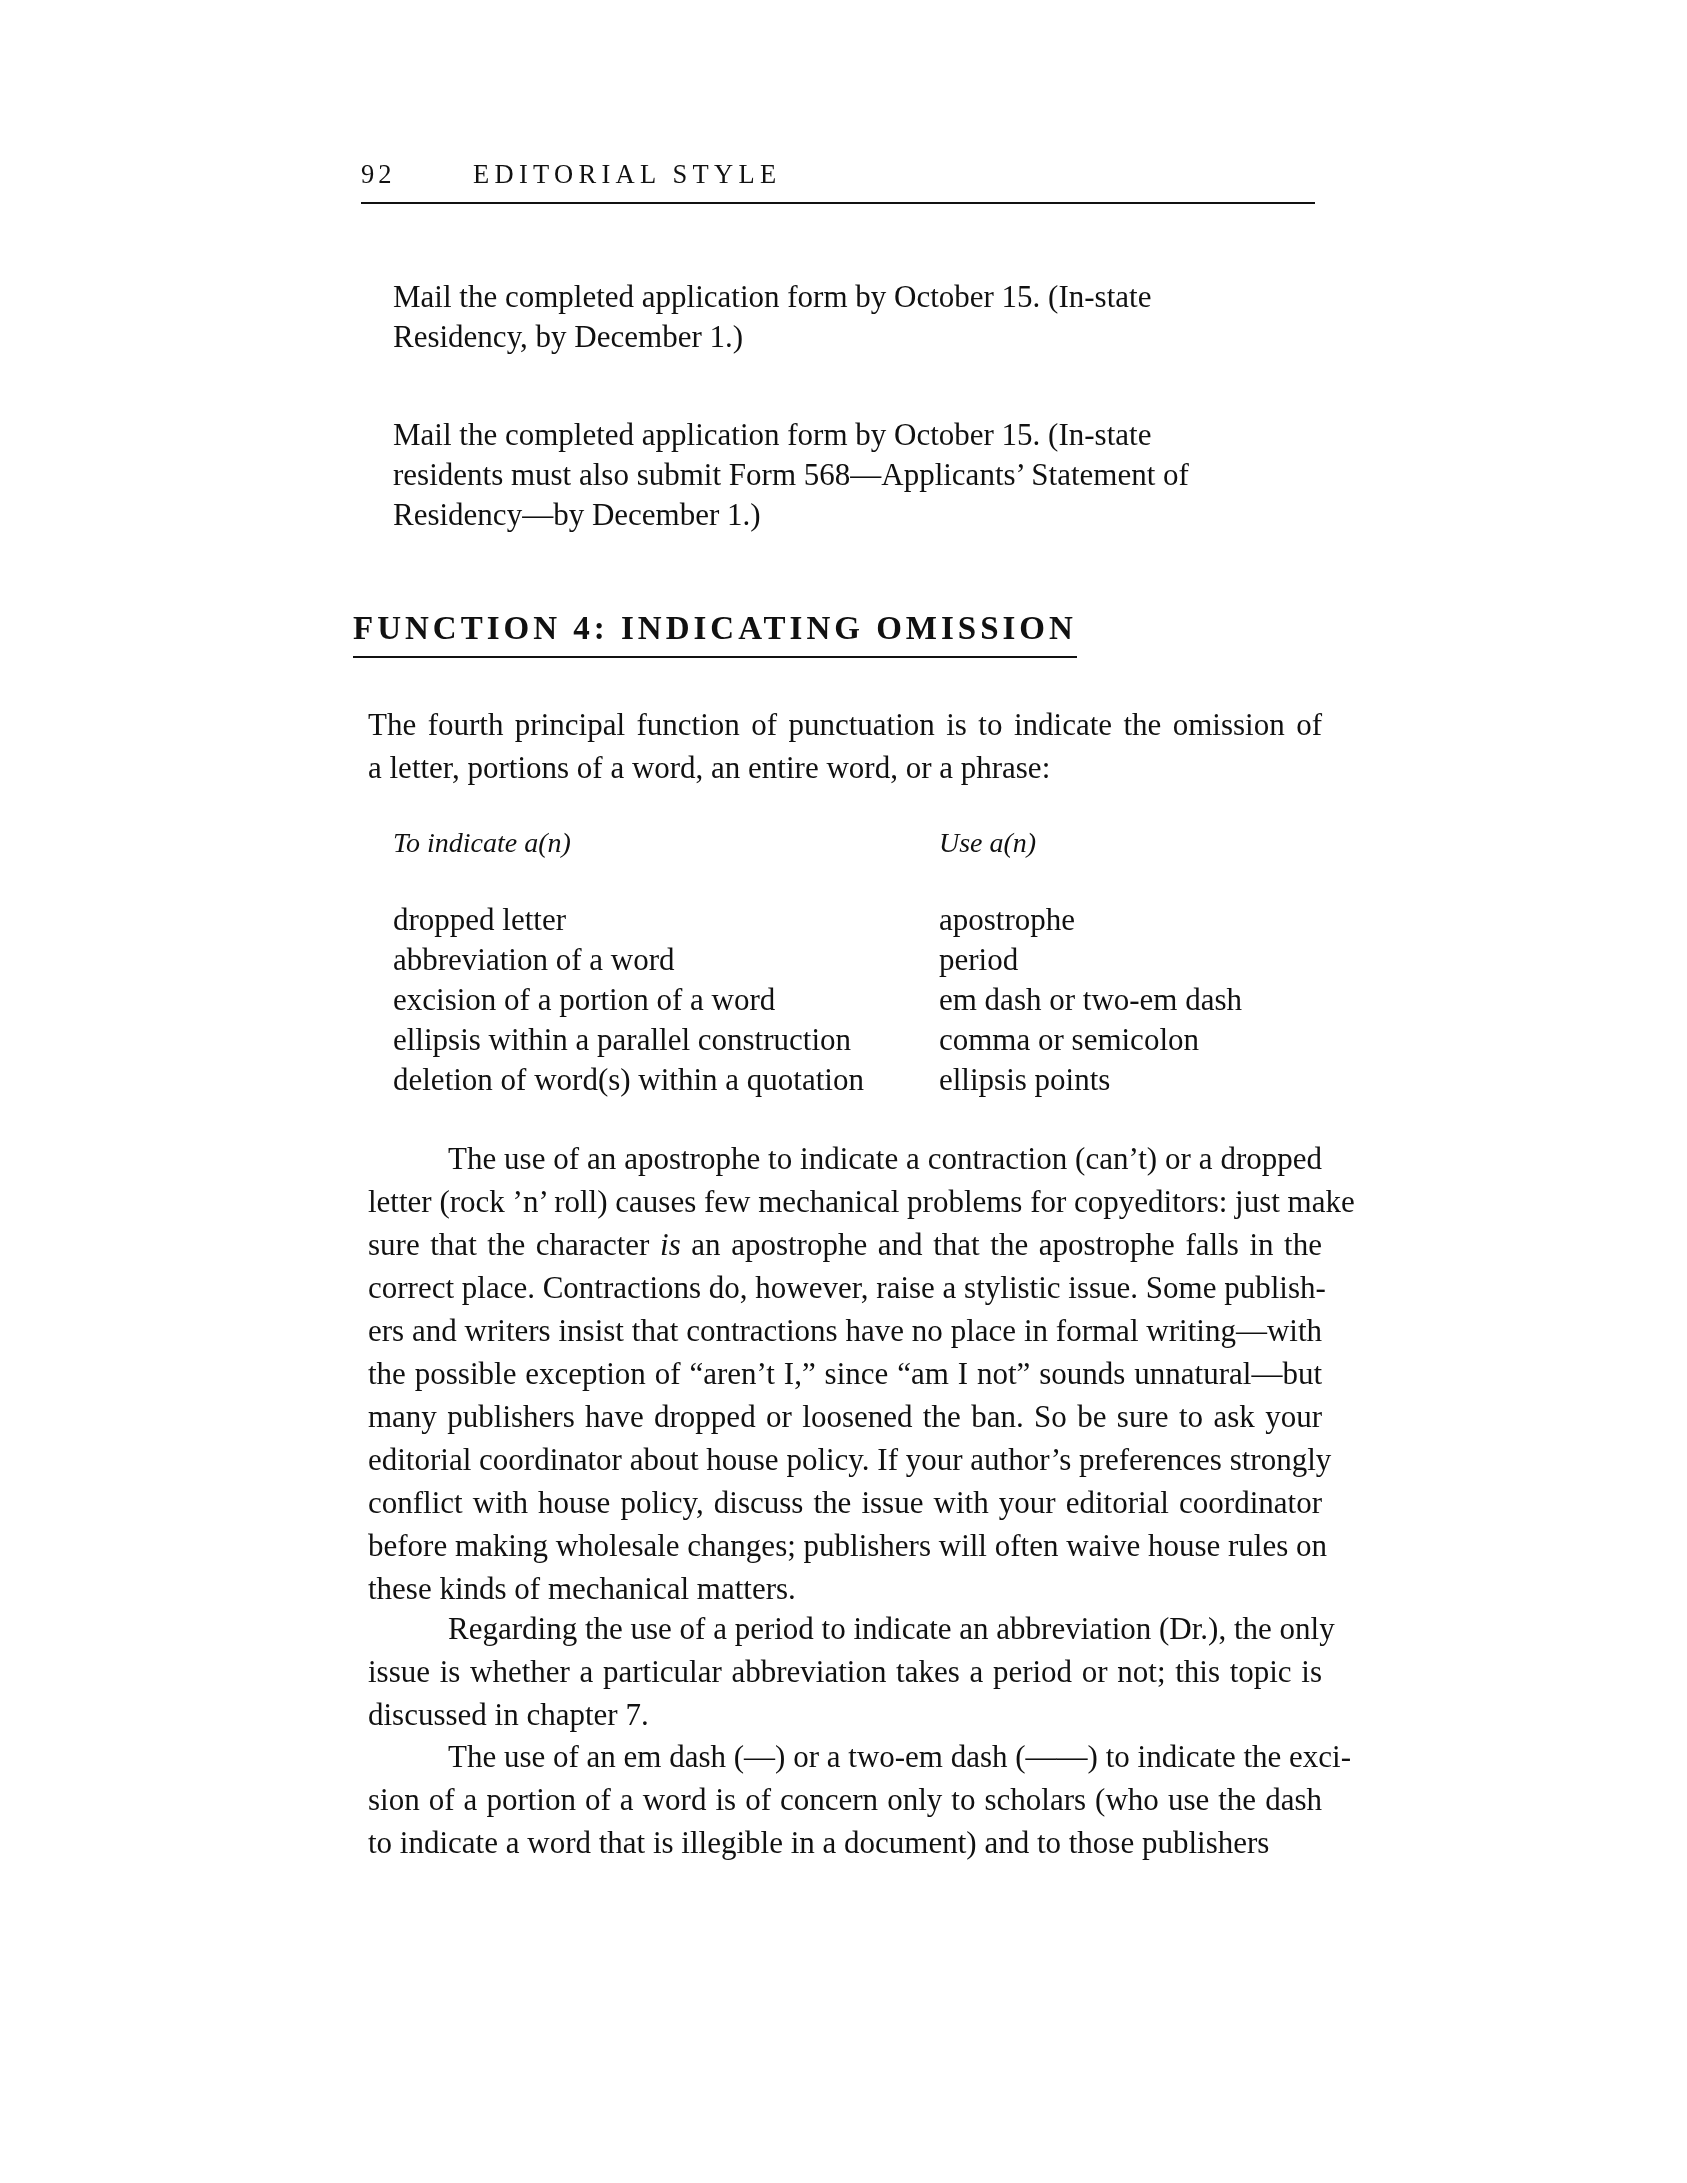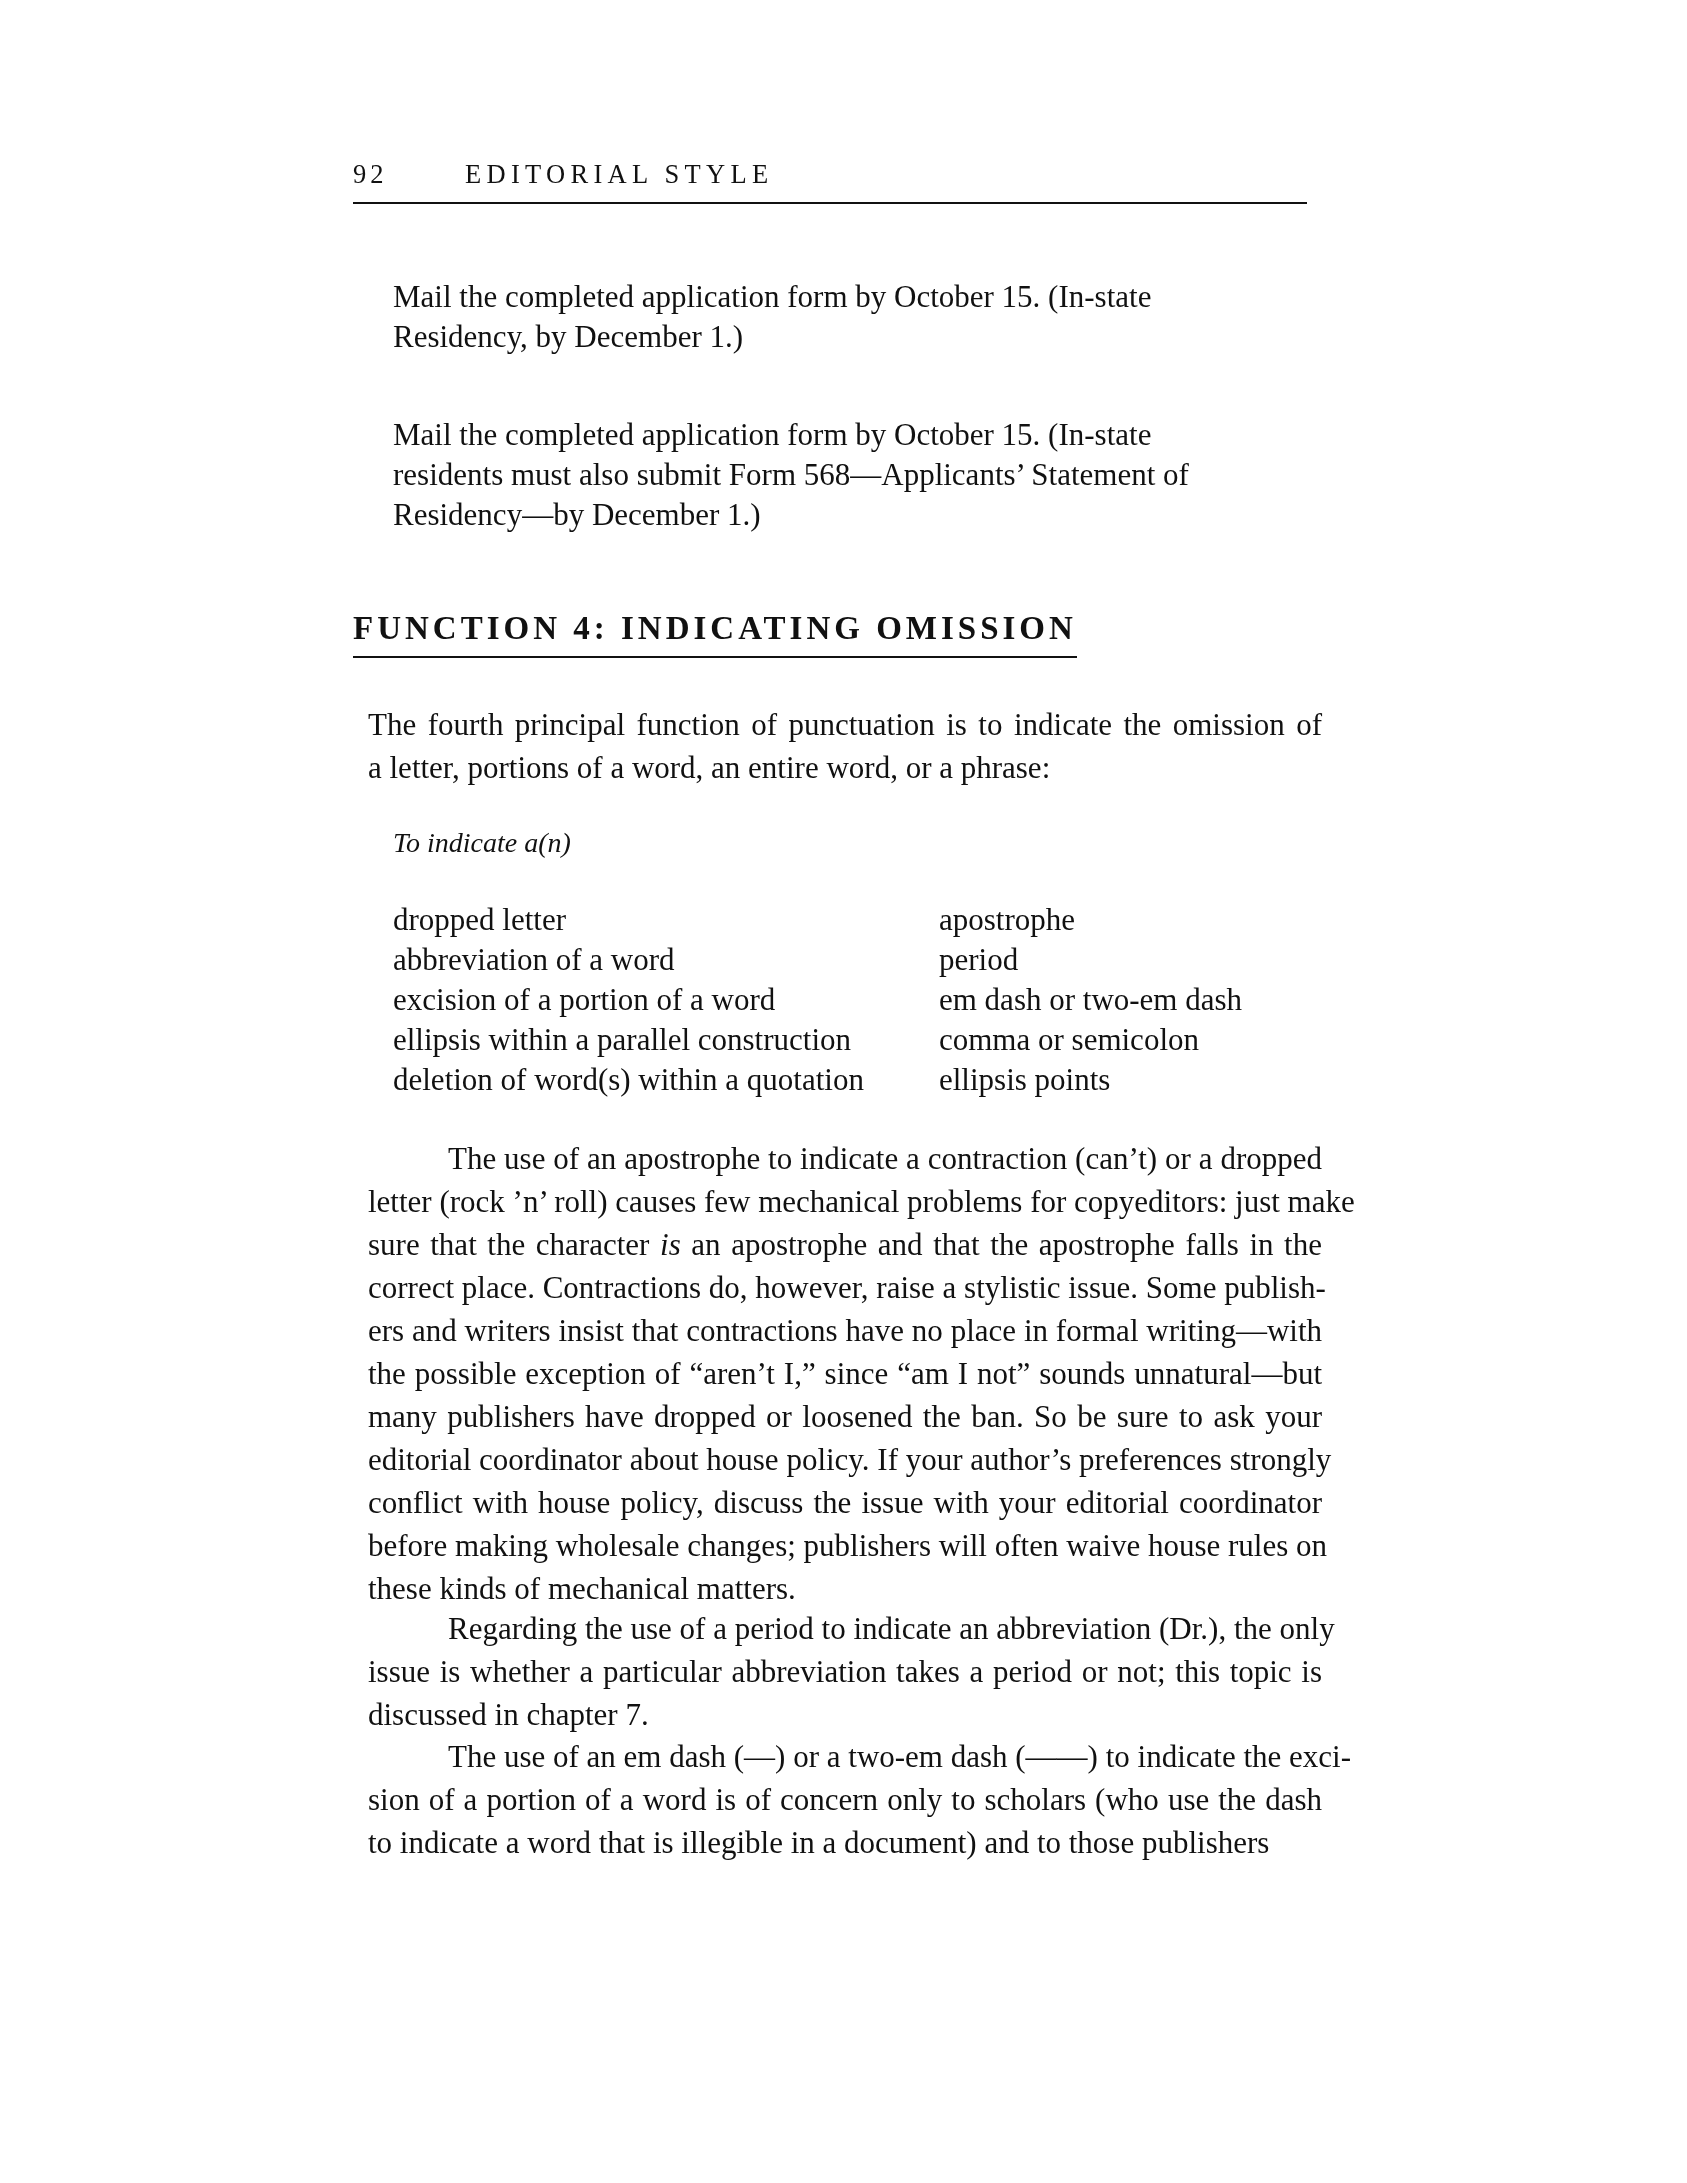--- a/index.html
+++ b/index.html
@@ -1,19 +1,19 @@
 <!DOCTYPE html>
 <html style="font-size:10.6px"><head>
 <meta charset="utf-8">
 <style>
   html, body { margin: 0; padding: 0; background: #ffffff; }
   body { width: 1687px; height: 2183px; position: relative; overflow: hidden;
          font-family: "Liberation Serif", "DejaVu Serif", serif; color: #111; }
   .page { position: absolute; left: 353px; top: 0; width: 954px; }
-  .running-head { position: absolute; top: 156px; left: 0; width: 954px; height: 46px;
+  .running-head { position: absolute; top: 156px; left: 8px; width: 954px; height: 46px;
                   border-bottom: 2.6px solid #111; }
   .folio { position: absolute; left: 0; top: 2.6px; font-size: 26.5px; letter-spacing: 4px; }
   .running-title { position: absolute; left: 112px; top: 2.6px; font-size: 26.5px; letter-spacing: 5.3px; }
   .example { position: absolute; left: 40px; width: 887px; font-size: 31px; line-height: 40px; }
   .ex1 { top: 277px; }
   .ex2 { top: 415px; }
   .heading { position: absolute; left: 0; top: 610px; font-size: 33px; letter-spacing: 4px;
              padding-bottom: 9.3px; border-bottom: 2.6px solid #111; white-space: nowrap; font-weight: bold; }
   .para { position: absolute; left: 15px; width: 954px; font-size: 31px; line-height: 43px;
           text-align: justify; }
@@ -56,20 +56,21 @@
   <div class="heading">FUNCTION 4: INDICATING OMISSION</div>
 
   <div class="para intro">
     <span class="line">The fourth principal function of punctuation is to indicate the omission of</span>
     <span class="line last">a letter, portions of a word, an entire word, or a phrase:</span>
   </div>
 
   <div class="tbl">
     <div class="tbl-head">
       <span class="col1">To indicate a(n)</span>
+      <span class="col2">Use a(n)</span>
     </div>
     <div class="tbl-rows">
       <div class="tbl-row">
         <span class="col1">dropped letter</span>
         <span class="col2">apostrophe</span>
       </div>
       <div class="tbl-row">
         <span class="col1">abbreviation of a word</span>
         <span class="col2">period</span>
       </div>

